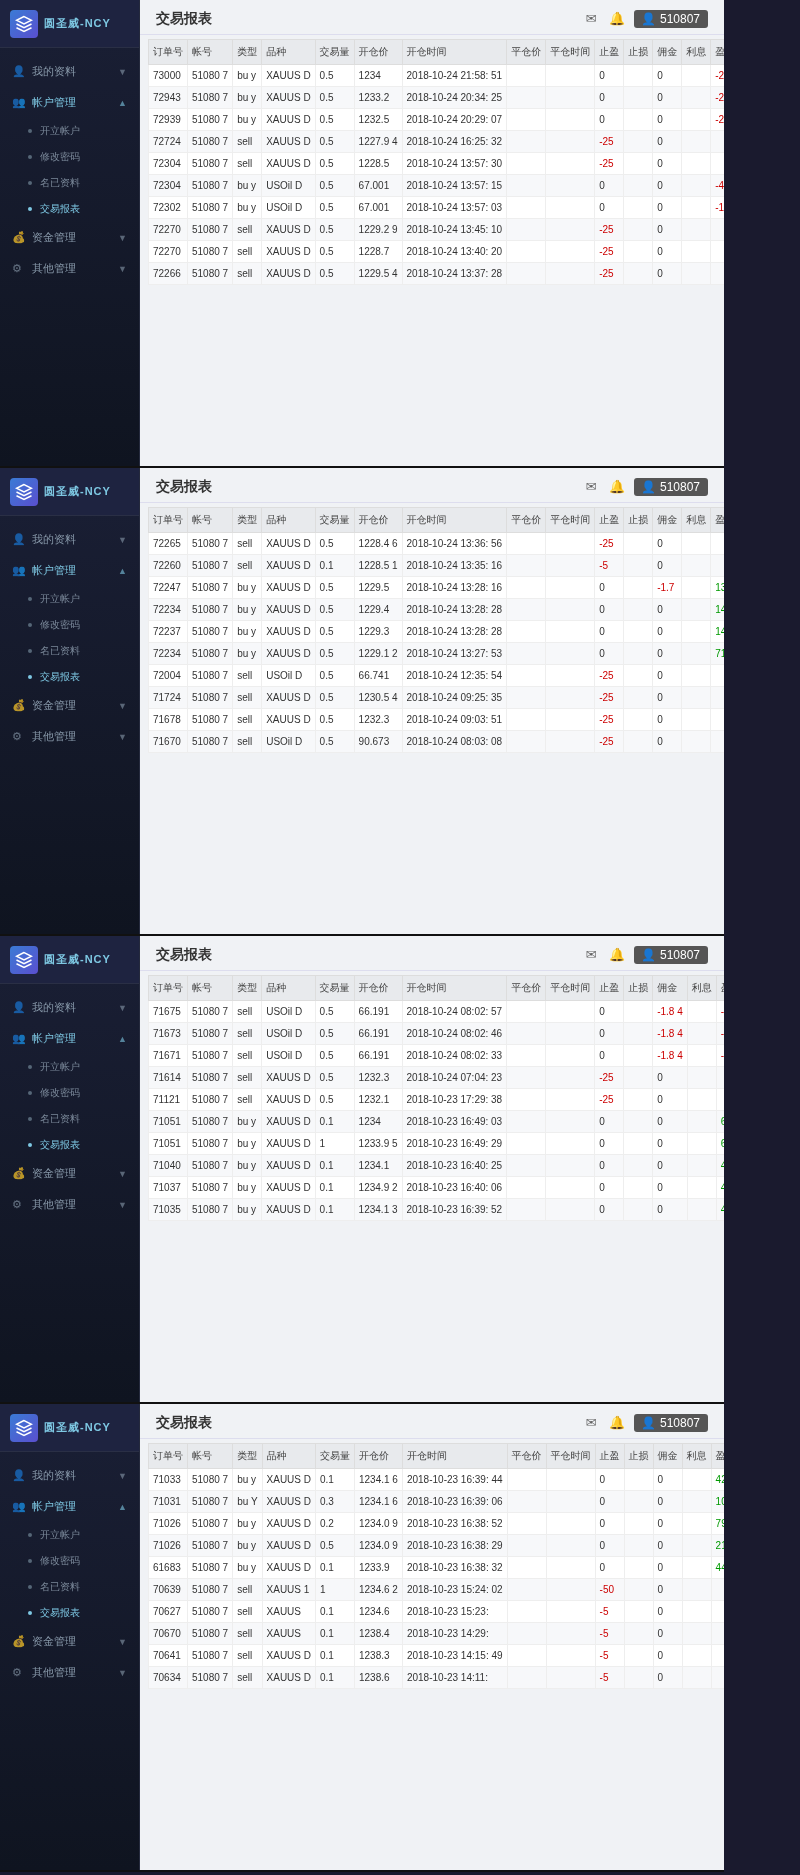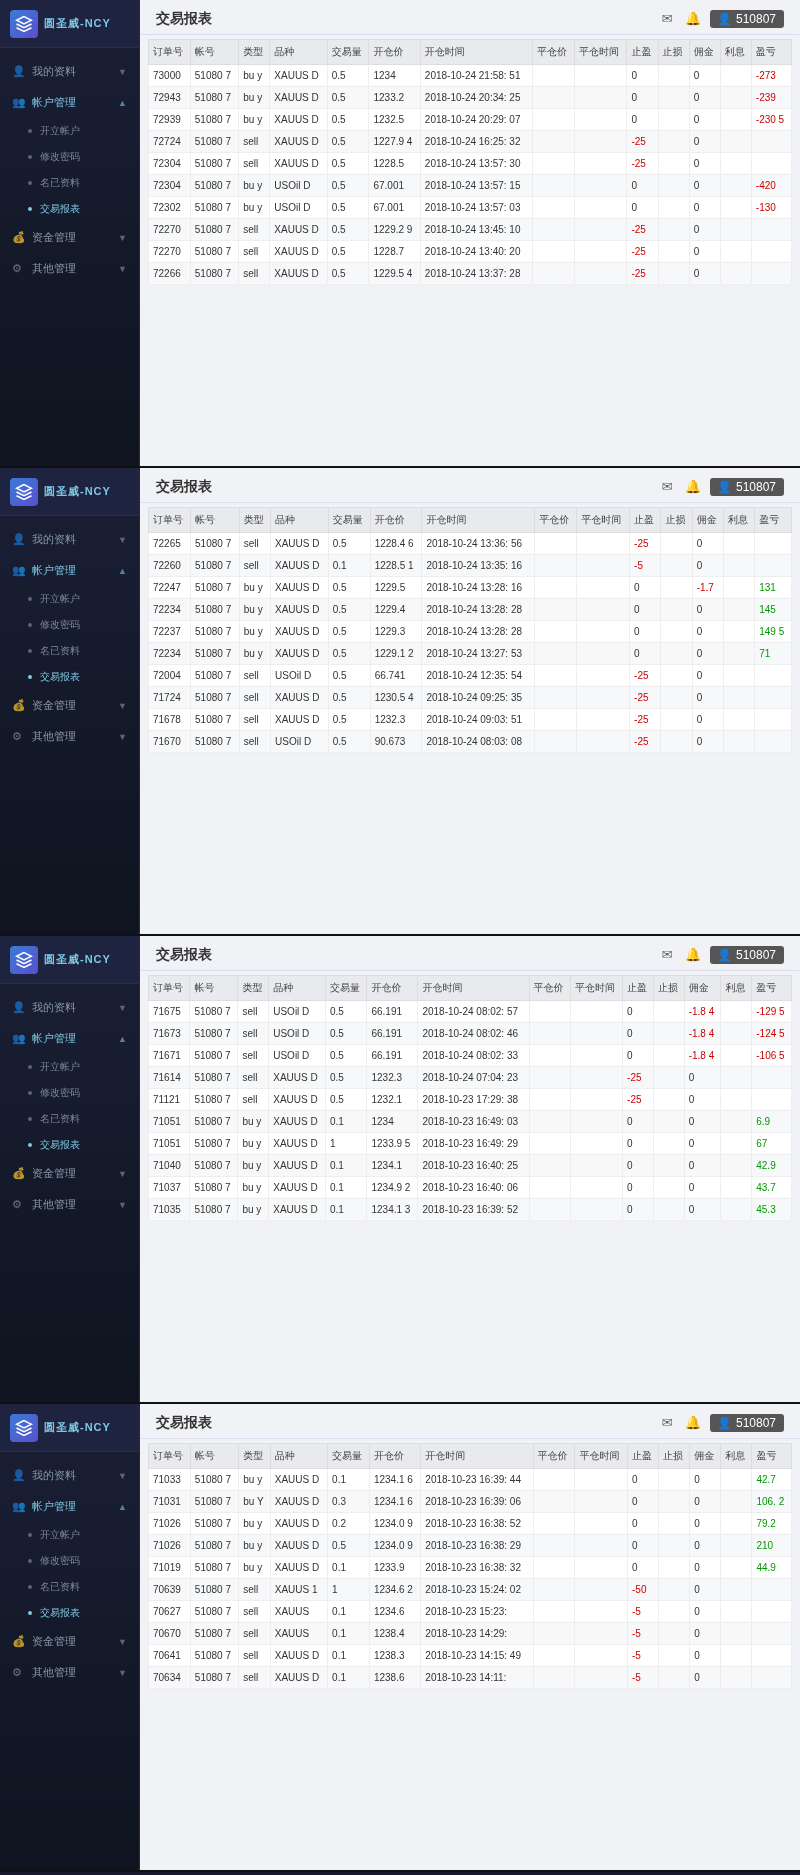--- a/index.html
+++ b/index.html
@@ -6,21 +6,21 @@
     body {
       font-family: 'Microsoft YaHei', Arial, sans-serif;
       background: #1a1a2e;
       color: #ccc;
       font-size: 11px;
       width: 800px;
     }
 
     .page-section {
       display: flex;
-      width: 800px;
+      width: 724px;
       height: 468px;
       background: #1a1a2e;
       overflow: hidden;
       border-bottom: 2px solid #111;
     }
 
     
     .sidebar {
       width: 140px;
       min-width: 140px;
@@ -1086,21 +1086,21 @@
                 <td>2018-10-23 16:38: 29</td>
                 <td></td>
                 <td></td>
                 <td>0</td>
                 <td></td>
                 <td>0</td>
                 <td></td>
                 <td style="color: rgb(0, 153, 0);">210</td>
               </tr>
               <tr>
-                <td>71019</td>
+                <td>61683</td>
                 <td>51080 7</td>
                 <td>bu y</td>
                 <td>XAUUS D</td>
                 <td>0.1</td>
                 <td>1233.9</td>
                 <td>2018-10-23 16:38: 32</td>
                 <td></td>
                 <td></td>
                 <td>0</td>
                 <td></td>

